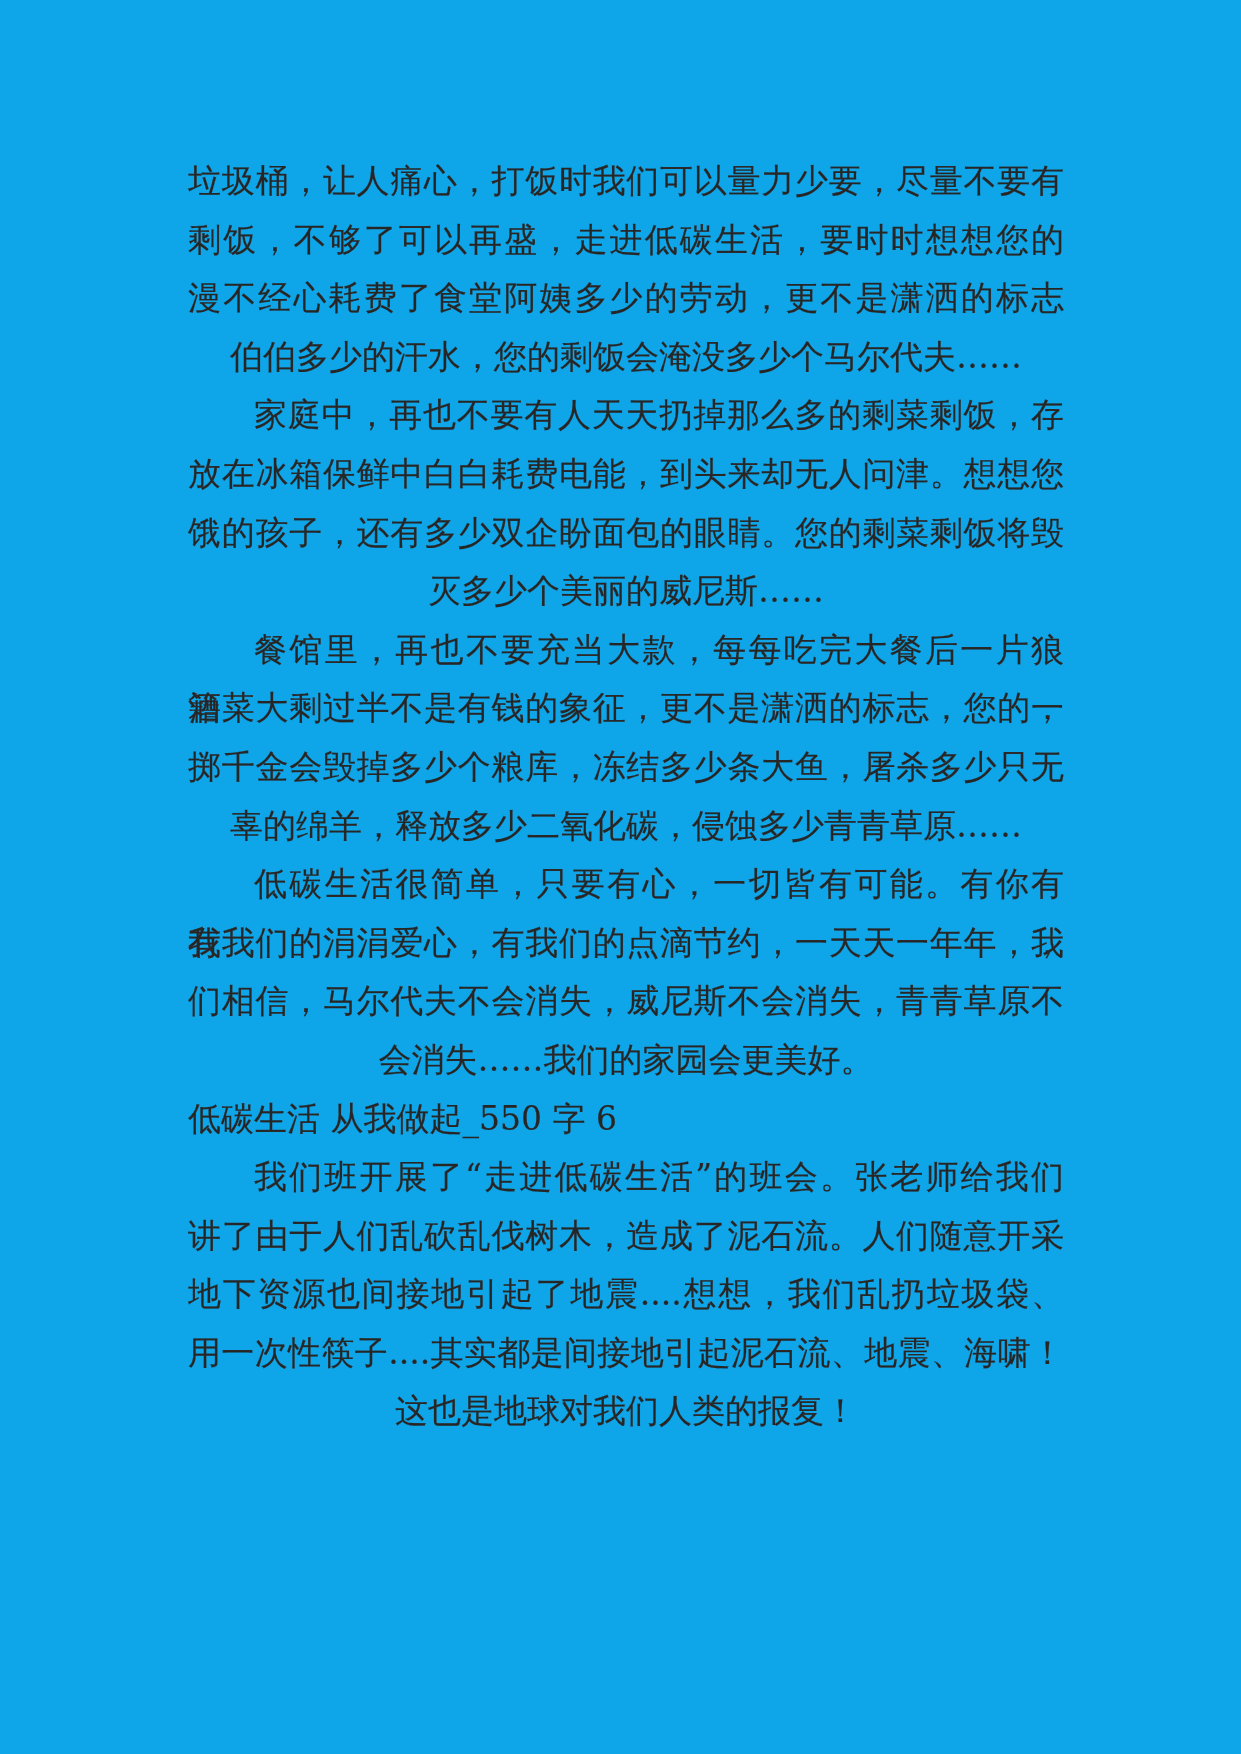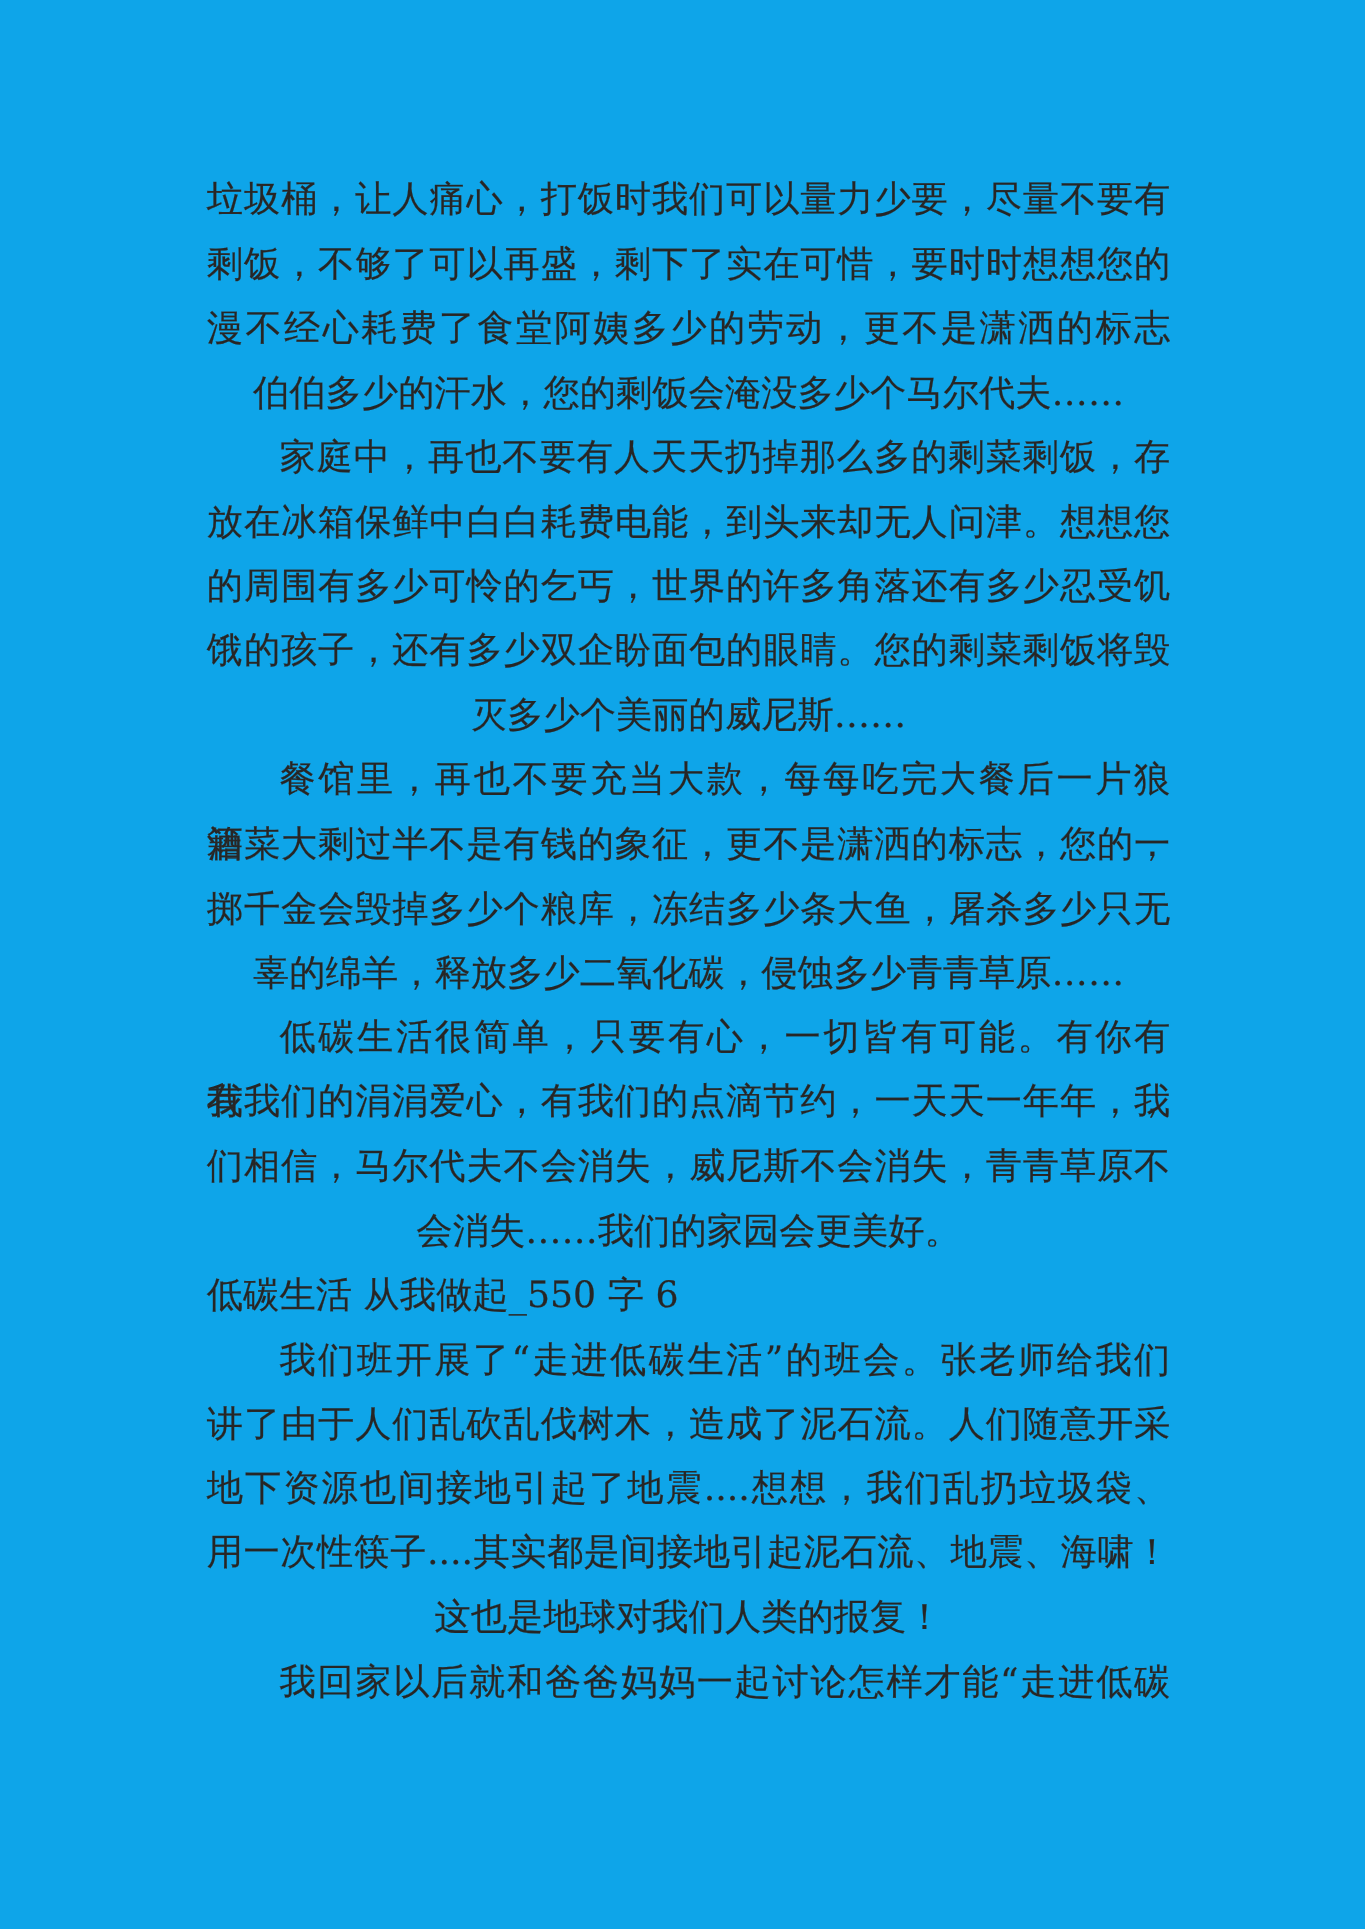--- a/index.html
+++ b/index.html
@@ -41,37 +41,35 @@
   .line.heading {
     text-align: left;
   }
 </style>
 </head>
 <body>
 
 <div class="page">
   <div class="text-block" style="color: rgb(38, 38, 38);">
       <div class="line just">垃圾桶，让人痛心，打饭时我们可以量力少要，尽量不要有</div>
-      <div class="line just">剩饭，不够了可以再盛，剩下了实在可惜，要时时想想您的</div>
+      <div class="line just">剩饭，不够了可以再盛，走进低碳生活，要时时想想您的</div>
       <div class="line just">漫不经心耗费了食堂阿姨多少的劳动，更不是潇洒的标志</div>
       <div class="line">伯伯多少的汗水，您的剩饭会淹没多少个马尔代夫……</div>
       <div class="line just indent">家庭中，再也不要有人天天扔掉那么多的剩菜剩饭，存</div>
       <div class="line just">放在冰箱保鲜中白白耗费电能，到头来却无人问津。想想您</div>
-      <div class="line just">的周围有多少可怜的乞丐，世界的许多角落还有多少忍受饥</div>
       <div class="line just">饿的孩子，还有多少双企盼面包的眼睛。您的剩菜剩饭将毁</div>
       <div class="line">灭多少个美丽的威尼斯……</div>
       <div class="line just indent">餐馆里，再也不要充当大款，每每吃完大餐后一片狼籍，</div>
       <div class="line just">酒菜大剩过半不是有钱的象征，更不是潇洒的标志，您的一</div>
       <div class="line just">掷千金会毁掉多少个粮库，冻结多少条大鱼，屠杀多少只无</div>
       <div class="line">辜的绵羊，释放多少二氧化碳，侵蚀多少青青草原……</div>
       <div class="line just indent">低碳生活很简单，只要有心，一切皆有可能。有你有我，</div>
       <div class="line just">有我们的涓涓爱心，有我们的点滴节约，一天天一年年，我</div>
       <div class="line just">们相信，马尔代夫不会消失，威尼斯不会消失，青青草原不</div>
       <div class="line">会消失……我们的家园会更美好。</div>
       <div class="line heading">低碳生活 从我做起_550 字 6</div>
       <div class="line just indent">我们班开展了“走进低碳生活”的班会。张老师给我们</div>
       <div class="line just">讲了由于人们乱砍乱伐树木，造成了泥石流。人们随意开采</div>
       <div class="line just">地下资源也间接地引起了地震....想想，我们乱扔垃圾袋、</div>
       <div class="line just">用一次性筷子....其实都是间接地引起泥石流、地震、海啸！</div>
       <div class="line">这也是地球对我们人类的报复！</div>
-      <div class="line just indent">我回家以后就和爸爸妈妈一起讨论怎样才能“走进低碳</div>
     </div>
 </div>
 
 </body></html>

